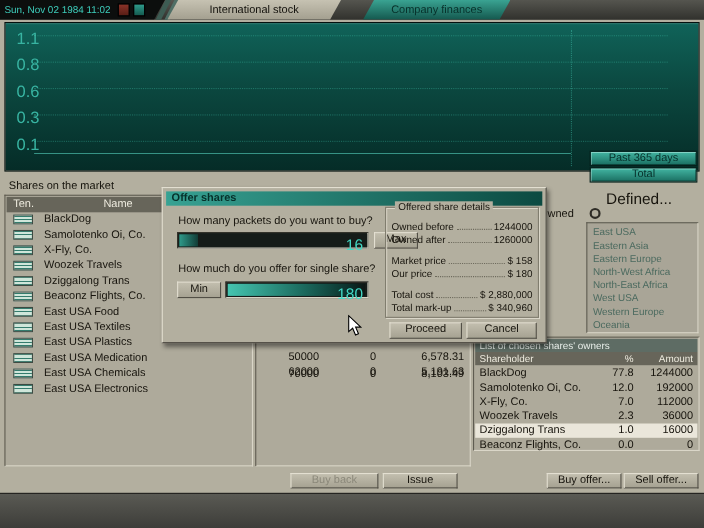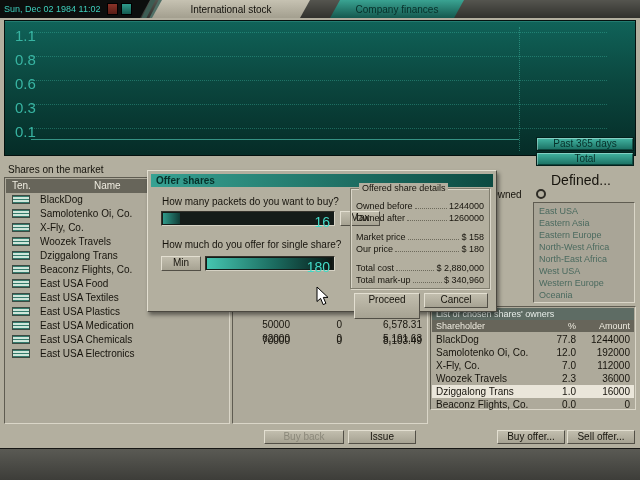--- a/index.html
+++ b/index.html
@@ -104,33 +104,33 @@
   #btn-min{left:13px;top:85px;width:40px;height:15px;}
   .group{position:absolute;left:202px;top:17px;width:140px;height:101px;border:1px solid #807d6e;
     box-shadow:inset 1px 1px 0 #dad6c8,1px 1px 0 #dad6c8;}
   .gtitle{position:absolute;left:8px;top:-6px;background:#b3af9f;padding:0 3px;font-size:9px;color:#17140d;}
   #detail-rows{position:absolute;left:0;top:10px;right:0;}
   .detail-row{display:flex;align-items:flex-end;margin:0 5px;height:12px;font-size:9px;color:#17140d;}
   .detail-row.gap{margin-top:7px;}
   .detail-row .lbl{white-space:nowrap;}
   .detail-row .leader{flex:1;border-bottom:1px dotted #6d6a5c;margin:0 2px 2px;}
   .detail-row .val{white-space:nowrap;}
-  #btn-proceed{left:206px;top:122px;width:66px;height:26px;}
+  #btn-proceed{left:206px;top:122px;width:66px;height:15px;}
   #btn-cancel{left:276px;top:122px;width:64px;height:15px;}
 
   #cursor{position:absolute;left:316px;top:286px;z-index:30;}
 </style>
 </head>
 <body>
 
 <div id="screen">
 
   <div class="topbar">
     <div class="seg-date">
-      <span>Sun, Dec 02 1984 11:02</span>
+      <span>Sun, Nov 02 1984 11:02</span>
       <span class="mini-icon mini-red"></span>
       <span class="mini-icon mini-teal"></span>
     </div>
     <div class="slash" style="left:154px;"></div>
     <div class="slash" style="left:146px;background:#3d5c53;"></div>
     <div class="tab tab-intl">International stock</div>
     <div class="tab tab-fin">Company finances</div>
   </div>
 
   <div class="chart" id="chart">

